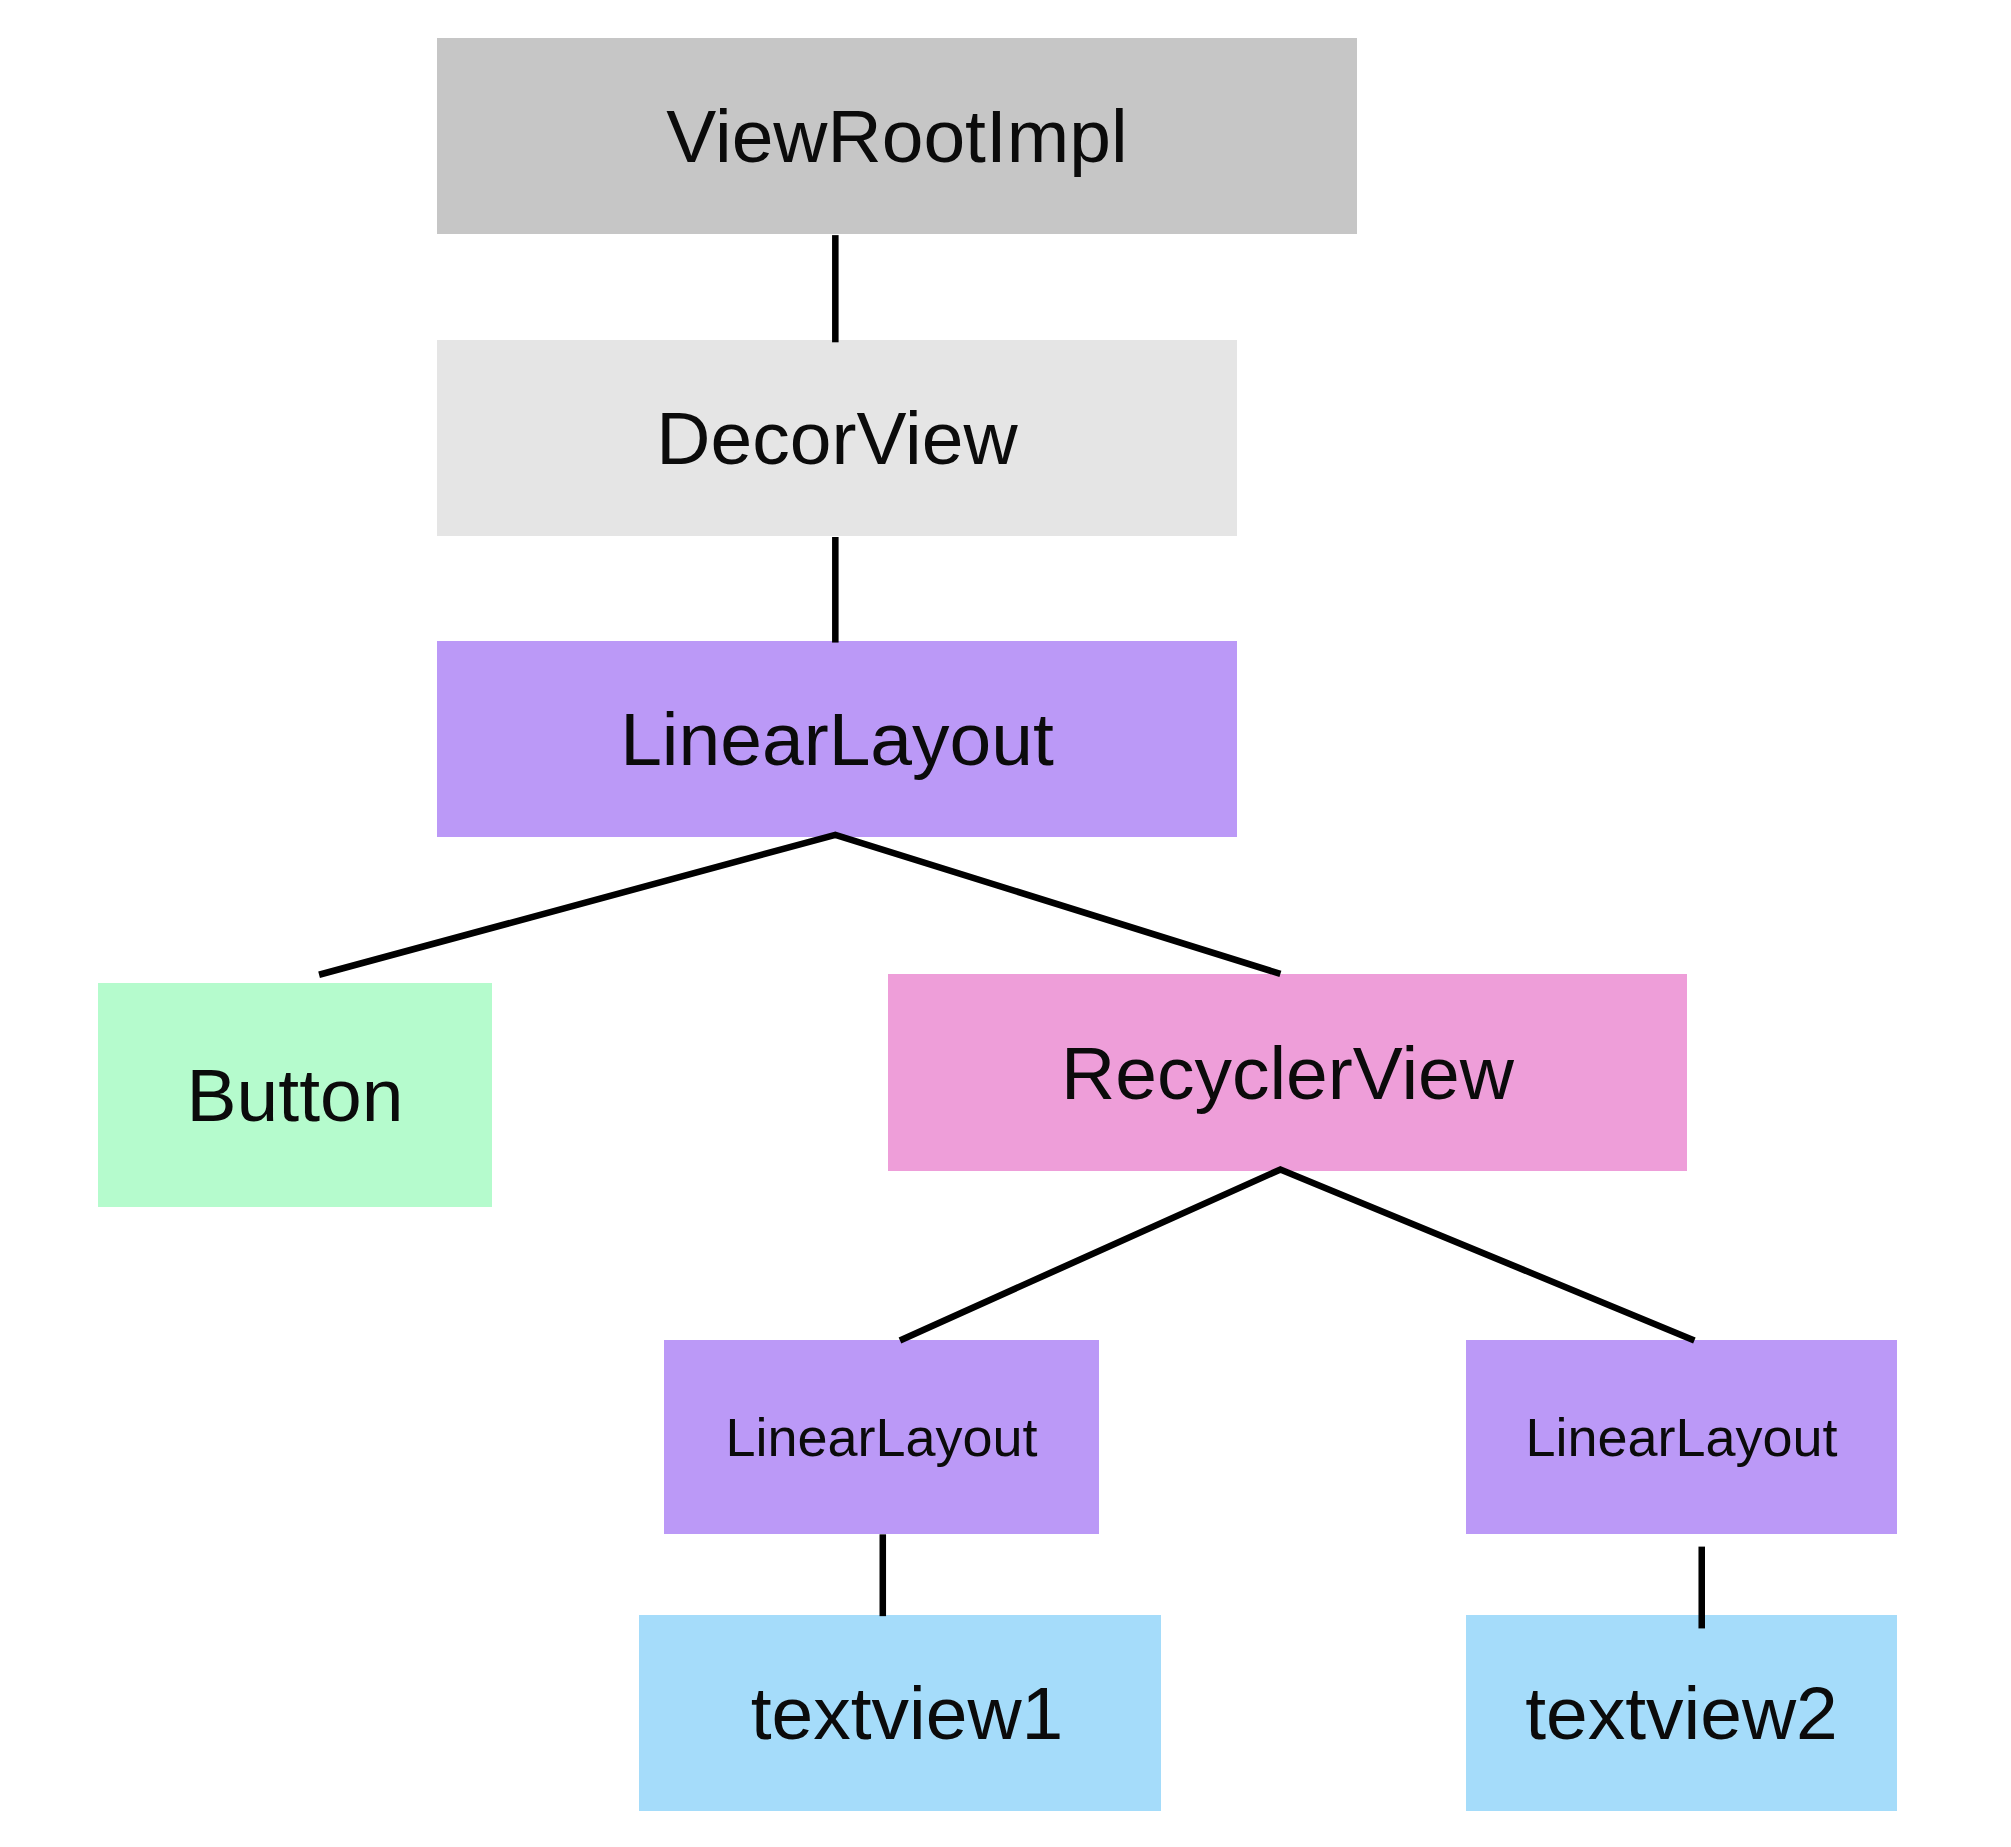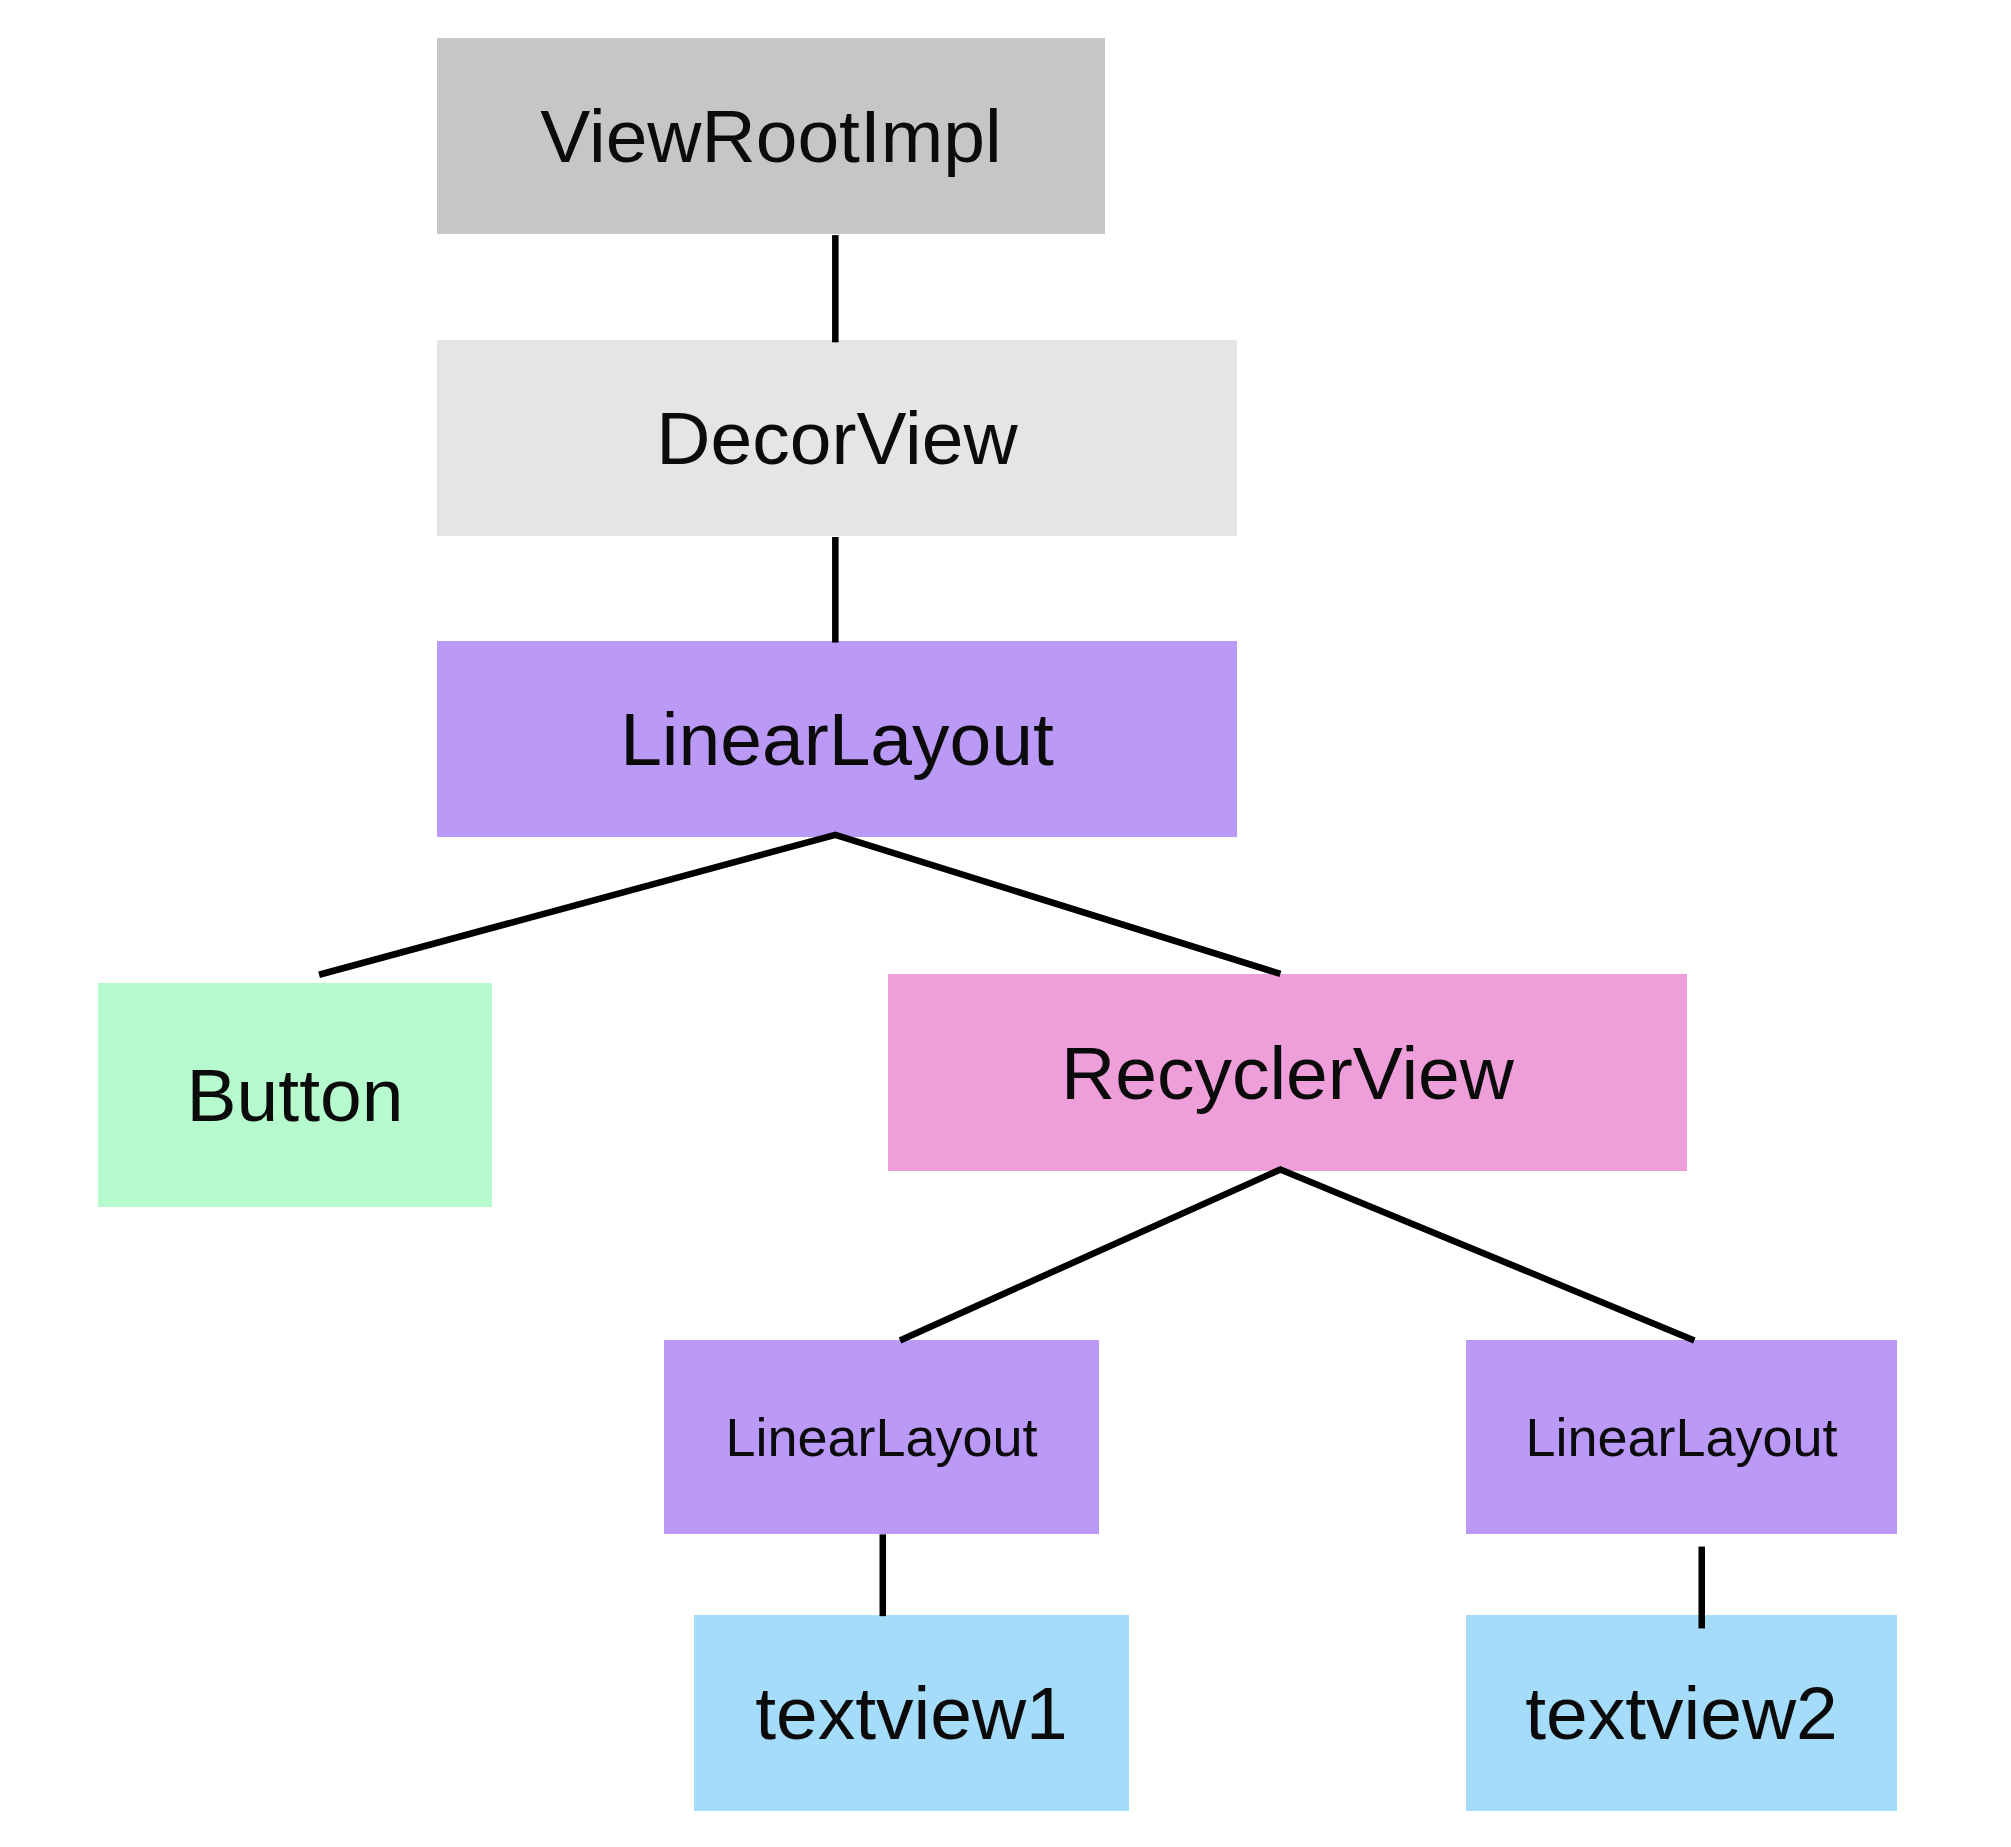--- a/index.html
+++ b/index.html
@@ -34,28 +34,28 @@
     z-index: 2;
     pointer-events: none;
   }
   #connector-layer .connector {
     fill: none;
     stroke-width: 8;
     stroke-linecap: butt;
     stroke-linejoin: miter;
   }
   
-  #n-viewrootimpl { left: 437px;  top: 38px;   width: 668px; height: 196px; text-align: right; }
+  #n-viewrootimpl { left: 437px;  top: 38px;   width: 920px; height: 196px; text-align: right; }
   #n-decorview    { left: 437px;  top: 340px;  width: 800px; height: 196px; }
   #n-linearlayout { left: 437px;  top: 641px;  width: 800px; height: 196px; }
   #n-button       { left: 98px;  top: 975px; width: 394px; height: 224px; margin-top: 8px; }
   #n-recyclerview { left: 881px; top: 974px; width: 799px; height: 197px; }
   #n-ll-item1     { left: 664px;  top: 1340px; width: 435px; height: 194px; }
   #n-ll-item2     { left: 1466px; top: 1340px; width: 431px; height: 194px; }
-  #n-textview1    { left: 694px;  top: 1615px; width: 435px; height: 196px; }
+  #n-textview1    { left: 639px;  top: 1615px; width: 508px; height: 196px; padding-left: 14px; }
   #n-textview2    { left: 1466px; top: 1615px; width: 431px; height: 196px; }
 </style>
 </head>
 <body>
 
 <div id="stage" style="color: rgb(11, 11, 11);">
 
   <svg id="connector-layer" width="2011" height="1848" viewBox="0 0 2458 2258">
     <line class="connector" x1="1021" y1="287" x2="1021" y2="418" stroke="#000000"></line>
     <line class="connector" x1="1021" y1="656" x2="1021" y2="785" stroke="#000000"></line>

